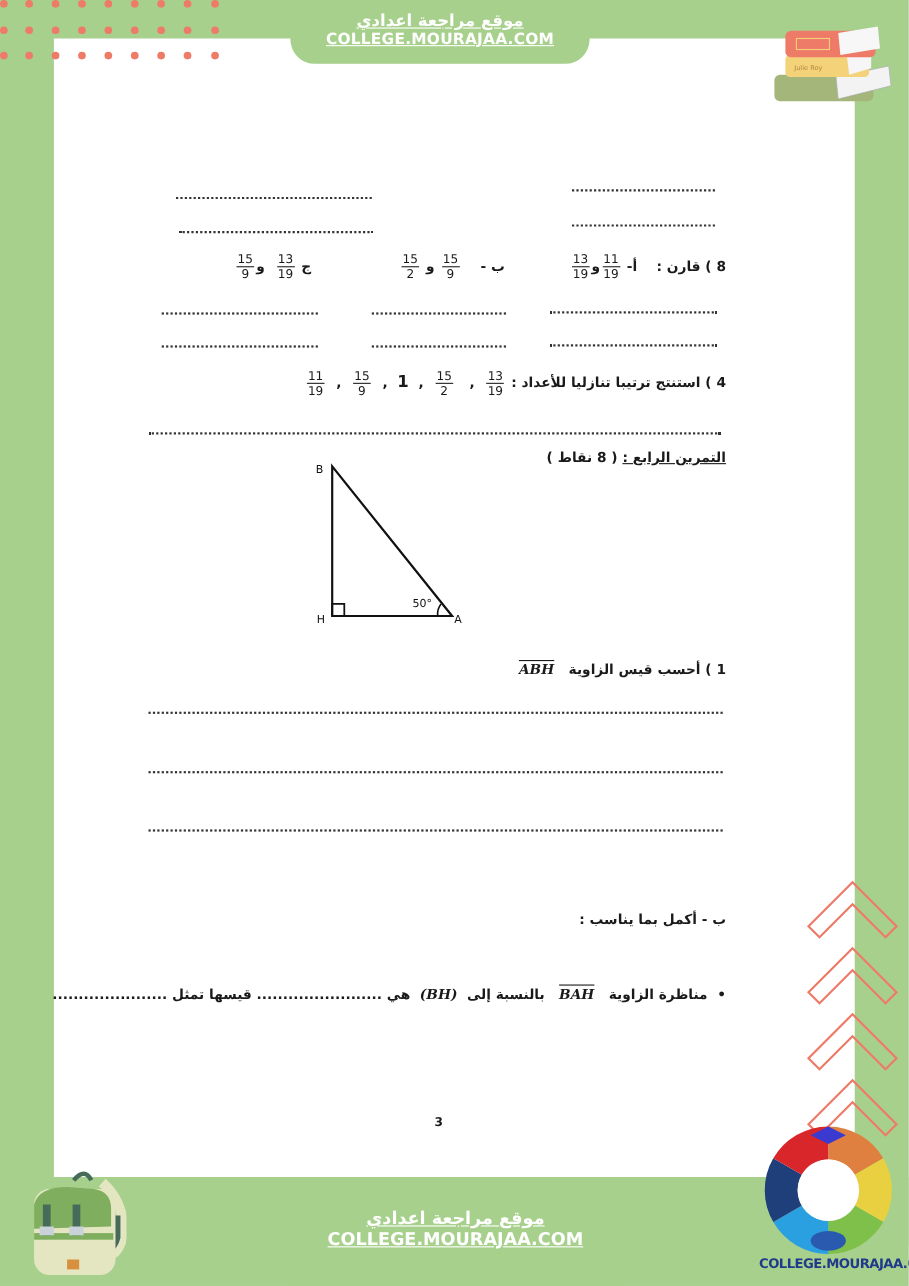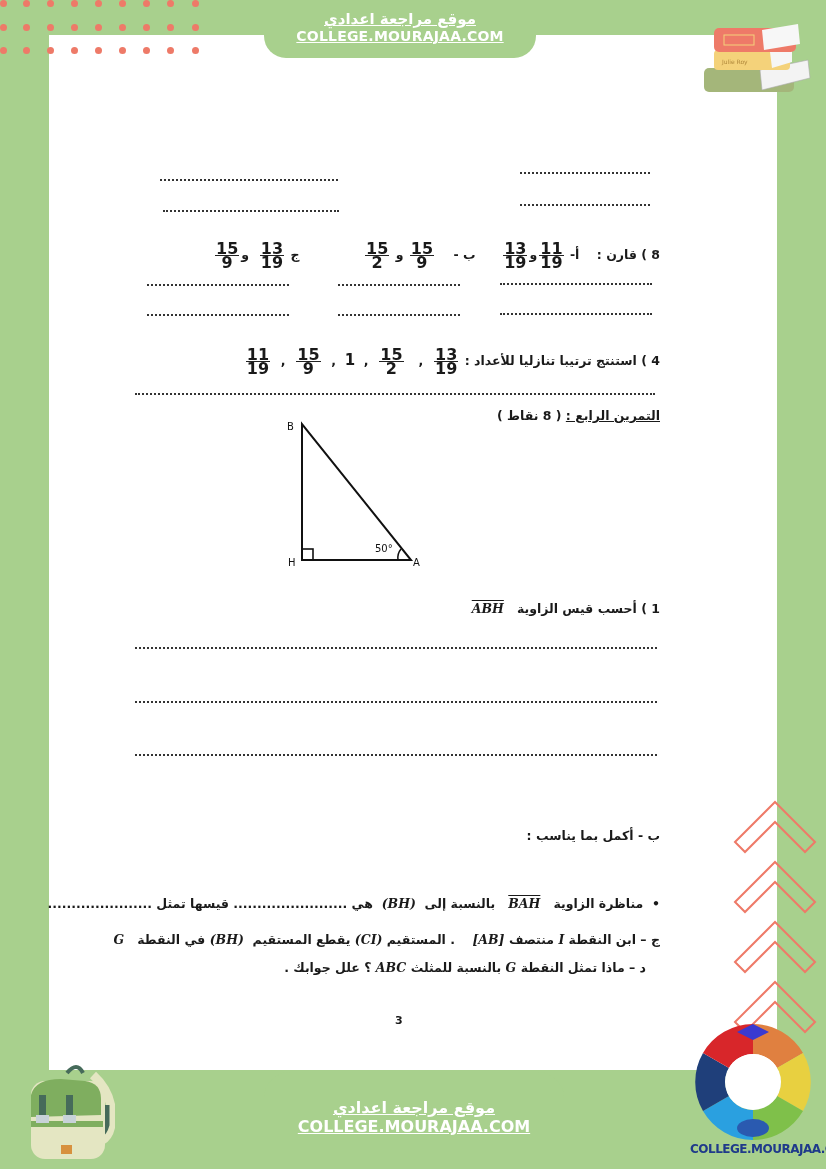--- a/index.html
+++ b/index.html
@@ -24,21 +24,21 @@
 
   
   .foot-tab { position:absolute; left:264px; top:1072px; width:300px; height:97px; background:#a8d08d; border-radius:26px 26px 0 0; text-align:center; color:#fff; }
   .foot-tab .ar { font-size:16px; font-weight:bold; margin-top:26px; text-decoration:underline; direction:rtl; }
   .foot-tab .en { font-size:16px; font-weight:bold; text-decoration:underline; }
 
   
   .content { position:absolute; left:135px; top:150px; width:525px; height:880px; }
   .rtl { direction:rtl; }
   .dotline { position:absolute; height:0; border-top:2px dotted #333; }
-  .frac { display:inline-flex; flex-direction:column; align-items:center; font-weight:bold; font-size:16px; line-height:13px; vertical-align:middle; margin:13px 2px; }
+  .frac { display:inline-flex; flex-direction:column; align-items:center; font-weight:normal; font-size:11px; line-height:13px; vertical-align:middle; margin:0 2px; }
   .frac .num { border-bottom:1.5px solid #222; padding:0 1px; }
   .txt { position:absolute; font-size:12.5px; font-weight:bold; white-space:nowrap; }
   .math { font-family:"DejaVu Serif", serif; font-style:italic; font-weight:bold; }
   .uline { text-decoration:underline; }
   .ovl { text-decoration:overline; }
 
   .pageno { position:absolute; left:395px; top:1014px; font-size:11px; font-weight:bold; }
 
   
   .books { position:absolute; left:700px; top:10px; width:115px; height:85px; }
@@ -247,35 +247,16 @@
   </div>
 
   <div class="txt rtl" style="right:0;top:746px">
     •&nbsp;&nbsp;<span>مناظرة الزاوية</span>&nbsp;&nbsp;
     <span class="math ovl">BAH</span>&nbsp;&nbsp;
     <span>بالنسبة إلى</span>&nbsp;
     <span class="math">(BH)</span>&nbsp;
     <span>هي ........................ قيسها تمثل ......................</span>
   </div>
 
-  <div class="txt rtl" style="right:0;top:782px">
-    <span>ج – ابن النقطة</span>
-    <span class="math">I</span>
-    <span>منتصف</span>
-    <span class="math">[AB]</span>&nbsp;&nbsp;&nbsp;
-    <span>. المستقيم</span>
-    <span class="math">(CI)</span>
-    <span>يقطع المستقيم</span>&nbsp;
-    <span class="math">(BH)</span>
-    <span>في النقطة</span>&nbsp;&nbsp;
-    <span class="math">G</span>
-  </div>
-
-  <div class="txt rtl" style="right:14px;top:810px">
-    <span>د – ماذا تمثل النقطة</span>
-    <span class="math">G</span>
-    <span>بالنسبة للمثلث</span>
-    <span class="math">ABC</span>
-    <span>؟ علل جوابك .</span>
-  </div>
+
 </div>
 
 <div class="pageno">3</div>
 
 </body></html>

